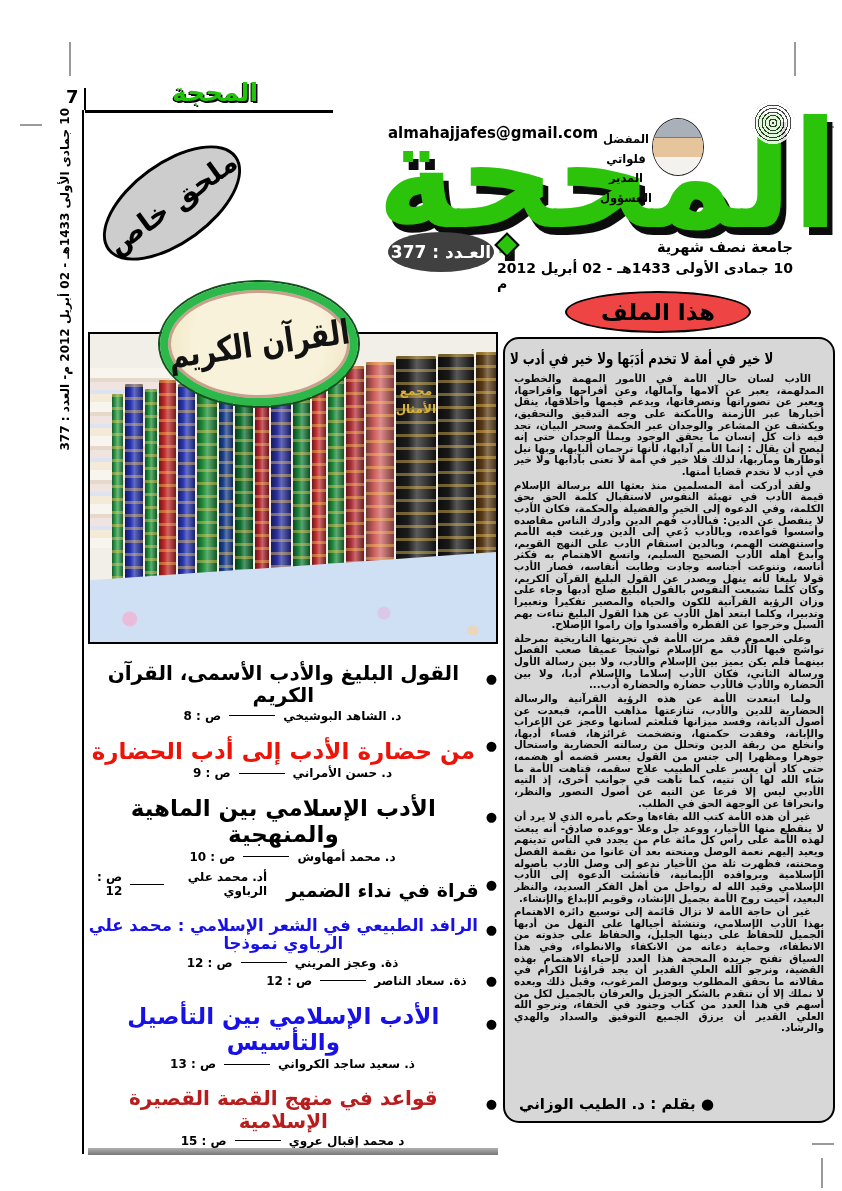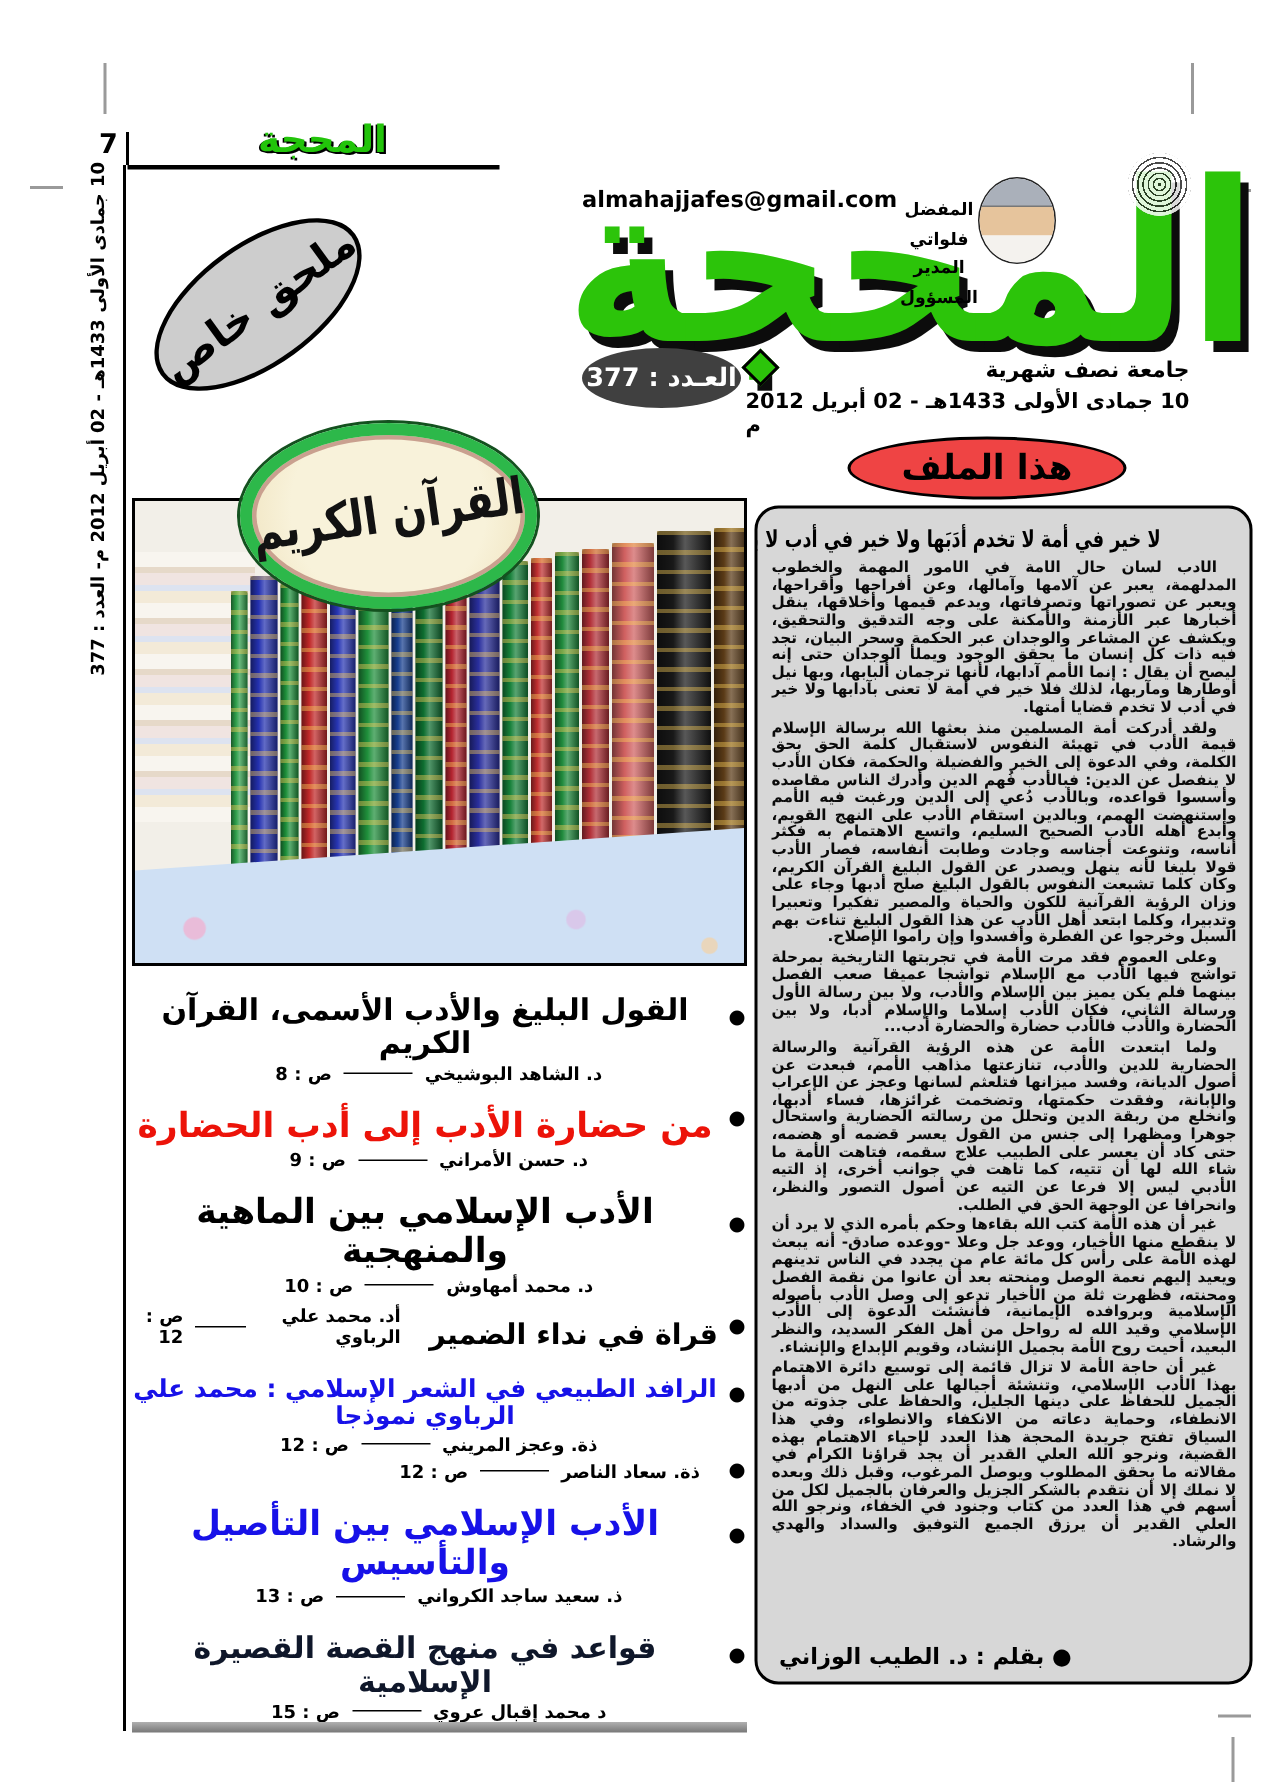--- a/index.html
+++ b/index.html
@@ -189,20 +189,23 @@
       </div>
 
       <div class="book" data-name="book-spine" style="background: rgb(178, 48, 56); width: 18px; height: 228px;">
         <span class="book-label" data-name="book-spine-title"></span>
       </div>
 
       <div class="book" data-name="book-spine" style="background: rgb(208, 96, 96); width: 28px; height: 232px;">
         <span class="book-label" data-name="book-spine-title"></span>
       </div>
 
+      <div class="book" data-name="book-spine" style="background: rgb(28, 28, 28); width: 40px; height: 238px;">
+        <span class="book-label" data-name="book-spine-title">مجمع الأمثال</span>
+      </div>
 
       <div class="book" data-name="book-spine" style="background: rgb(24, 24, 24); width: 36px; height: 240px;">
         <span class="book-label" data-name="book-spine-title"></span>
       </div>
 
       <div class="book" data-name="book-spine" style="background: rgb(90, 58, 22); width: 22px; height: 242px;">
         <span class="book-label" data-name="book-spine-title"></span>
       </div>
     </div>
   <div class="cloth" data-name="shelf-cloth"></div>
@@ -321,21 +324,21 @@
       <div class="t-author" data-name="toc-author-row">
         <span data-name="toc-author-name">ذ. سعيد ساجد الكرواني</span>
         <span class="dash" data-name="dash-line"></span>
         <span data-name="toc-page-ref">ص : 13</span>
       </div>
     </div>
 
     <div class="toc-entry stacked" data-name="toc-entry">
       <div class="t-row" data-name="toc-title-row">
         <span class="bullet" data-name="bullet-icon">●</span>
-        <span class="t-title" data-name="toc-title" style="color: #0f172a; font-size: 20px;">قواعد في منهج القصة القصيرة الإسلامية</span>
+        <span class="t-title" data-name="toc-title" style="color: #b91c1c; font-size: 20px;">قواعد في منهج القصة القصيرة الإسلامية</span>
 
       </div>
       <div class="t-author" data-name="toc-author-row">
         <span data-name="toc-author-name">د محمد إقبال عروي</span>
         <span class="dash" data-name="dash-line"></span>
         <span data-name="toc-page-ref">ص : 15</span>
       </div>
     </div>
   </div>
 <div class="abs toc-rule" data-name="toc-bottom-rule"></div>

